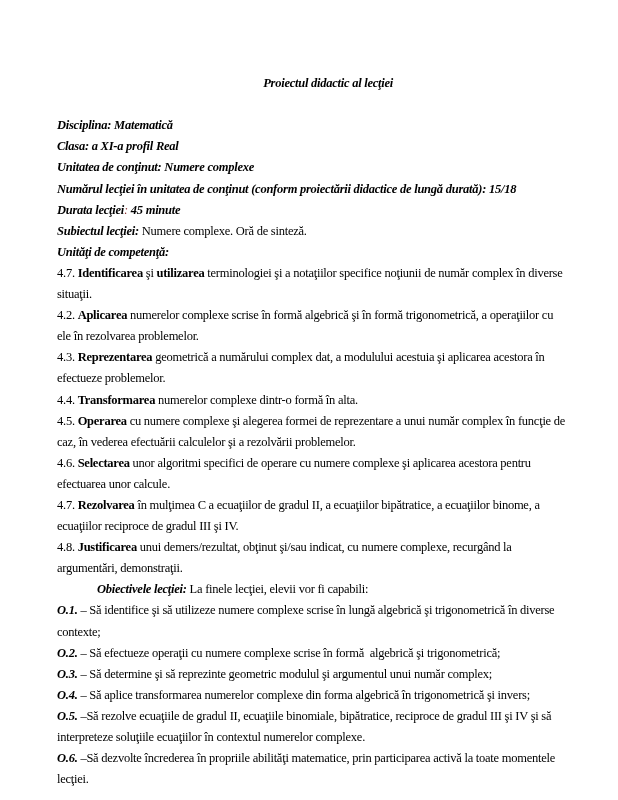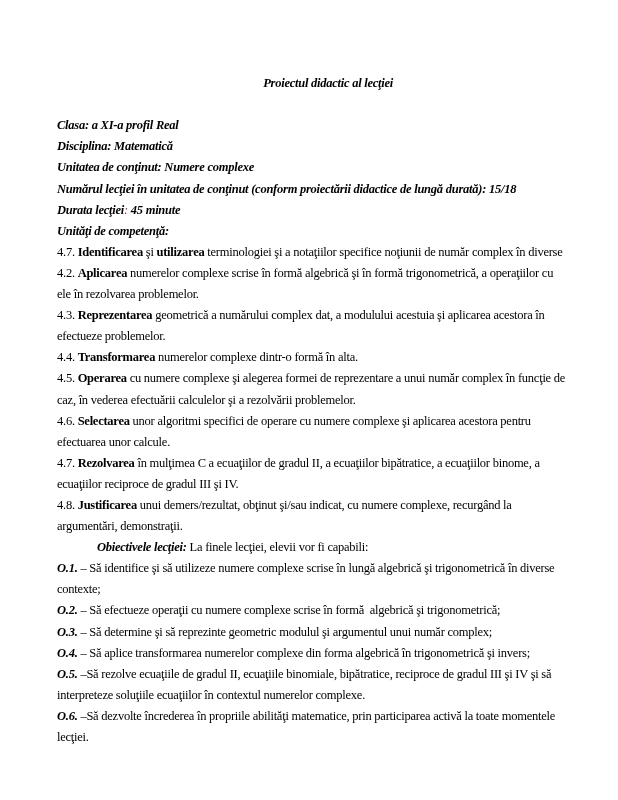--- a/index.html
+++ b/index.html
@@ -33,27 +33,29 @@
 </style>
 </head>
 <body>
 
 <div class="page">
   <div class="content">
     <div class="line center">
       <span class="b i">Proiectul didactic al lecţiei</span>
     </div>
     <div id="doc-body">
+        <div class="line"><span class="b i">Disciplina: Matematică</span></div>
         <div class="line"><span class="b i">Clasa: a XI-a profil Real</span></div>
-        <div class="line"><span class="b i">Disciplina: Matematică</span></div>
         <div class="line"><span class="b i">Unitatea de conţinut: Numere complexe</span></div>
         <div class="line"><span class="b i">Numărul lecţiei în unitatea de conţinut (conform proiectării didactice de lungă durată): 15/18</span></div>
         <div class="line"><span class="b i">Durata lecţiei</span><span class="i" style="color: rgb(139, 50, 50);">:</span><span class="b i"> 45 minute</span></div>
+        <div class="line"><span class="b i">Subiectul lecţiei:</span><span class=""> Numere complexe. Oră de sinteză.</span></div>
         <div class="line"><span class="b i">Unităţi de competenţă:</span></div>
         <div class="line"><span class="">4.7. </span><span class="b ">Identificarea</span><span class=""> şi </span><span class="b ">utilizarea</span><span class=""> terminologiei şi a notaţiilor specifice noţiunii de număr complex în diverse</span></div>
+        <div class="line"><span class="">situaţii.</span></div>
         <div class="line"><span class="">4.2. </span><span class="b ">Aplicarea</span><span class=""> numerelor complexe scrise în formă algebrică şi în formă trigonometrică, a operaţiilor cu</span></div>
         <div class="line"><span class="">ele în rezolvarea problemelor.</span></div>
         <div class="line"><span class="">4.3. </span><span class="b ">Reprezentarea</span><span class=""> geometrică a numărului complex dat, a modulului acestuia şi aplicarea acestora în</span></div>
         <div class="line"><span class="">efectueze problemelor.</span></div>
         <div class="line"><span class="">4.4. </span><span class="b ">Transformarea</span><span class=""> numerelor complexe dintr-o formă în alta.</span></div>
         <div class="line"><span class="">4.5. </span><span class="b ">Operarea</span><span class=""> cu numere complexe şi alegerea formei de reprezentare a unui număr complex în funcţie de</span></div>
         <div class="line"><span class="">caz, în vederea efectuării calculelor şi a rezolvării problemelor.</span></div>
         <div class="line"><span class="">4.6. </span><span class="b ">Selectarea</span><span class=""> unor algoritmi specifici de operare cu numere complexe şi aplicarea acestora pentru</span></div>
         <div class="line"><span class="">efectuarea unor calcule.</span></div>
         <div class="line"><span class="">4.7. </span><span class="b ">Rezolvarea</span><span class=""> în mulţimea C a ecuaţiilor de gradul II, a ecuaţiilor bipătratice, a ecuaţiilor binome, a</span></div>

